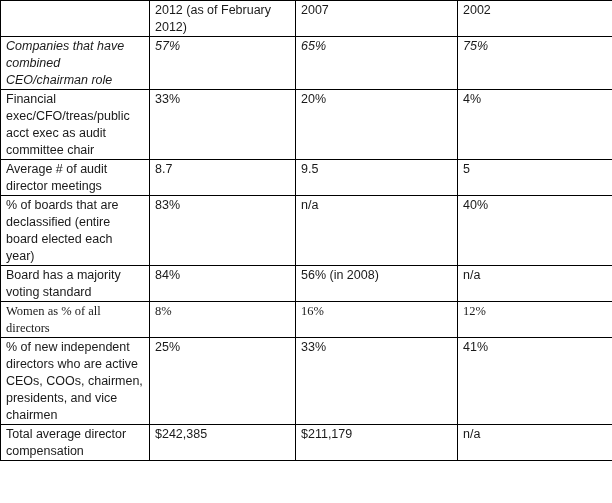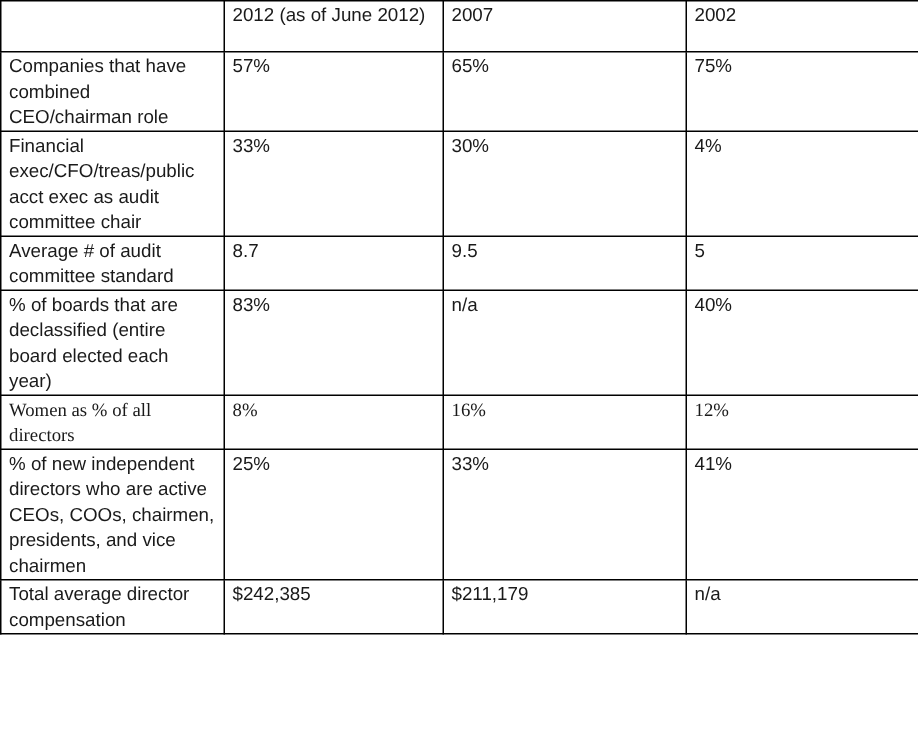--- a/index.html
+++ b/index.html
@@ -30,21 +30,21 @@
     white-space: pre-line;
     overflow: hidden;
   }
   
   col.c0 { width: 149px; }
   col.c1 { width: 146px; }
   col.c2 { width: 162px; }
   col.c3 { width: 155px; }
   
   tr.r-head { height: 34px; }
-  tr.r0 { height: 51px; }
+  tr.r0 { height: 51px; font-style: italic; }
   tr.r1 { height: 68px; }
   tr.r2 { height: 34px; }
   tr.r3 { height: 34px; }
   tr.r4 { height: 68px; }
   tr.r5 { height: 34px; }
   tr.r6 { height: 34px; font-family: Liberation Serif, serif; }
   tr.r7 { height: 85px; }
   tr.r8 { height: 34px; padding-left: 44px; }
 </style>
 </head>
@@ -53,56 +53,63 @@
 <table class="doc-table">
   <colgroup>
     <col class="c0">
       <col class="c1">
       <col class="c2">
       <col class="c3">
   </colgroup>
   <tbody>
     <tr class="r-head">
       <th></th>
-      <th>2012 (as of June 2012)</th>
+      <th>2012 (as of February 2012)</th>
       <th>2007</th>
       <th>2002</th>
     </tr>
     <tr class="r0">
       <td>Companies that have
 combined
 CEO/chairman role</td>
       <td>57%</td>
       <td>65%</td>
       <td>75%</td>
     </tr>
     <tr class="r1">
       <td>Financial
 exec/CFO/treas/public
 acct exec as audit
 committee chair</td>
       <td>33%</td>
-      <td>30%</td>
+      <td>20%</td>
       <td>4%</td>
     </tr>
     <tr class="r2">
       <td>Average # of audit
-committee standard</td>
+director meetings</td>
       <td>8.7</td>
       <td>9.5</td>
       <td>5</td>
     </tr>
     <tr class="r4">
       <td>% of boards that are
 declassified (entire
 board elected each
 year)</td>
       <td>83%</td>
       <td>n/a</td>
       <td>40%</td>
+    </tr>
+    <tr class="r5">
+      <td>Board has a majority
+voting standard</td>
+      <td>84%</td>
+      <td>56% (in 2008)</td>
+      <td>n/a</td>
     </tr>
     <tr class="r6">
       <td>Women as % of all
 directors</td>
       <td>8%</td>
       <td>16%</td>
       <td>12%</td>
     </tr>
     <tr class="r7">
       <td>% of new independent

